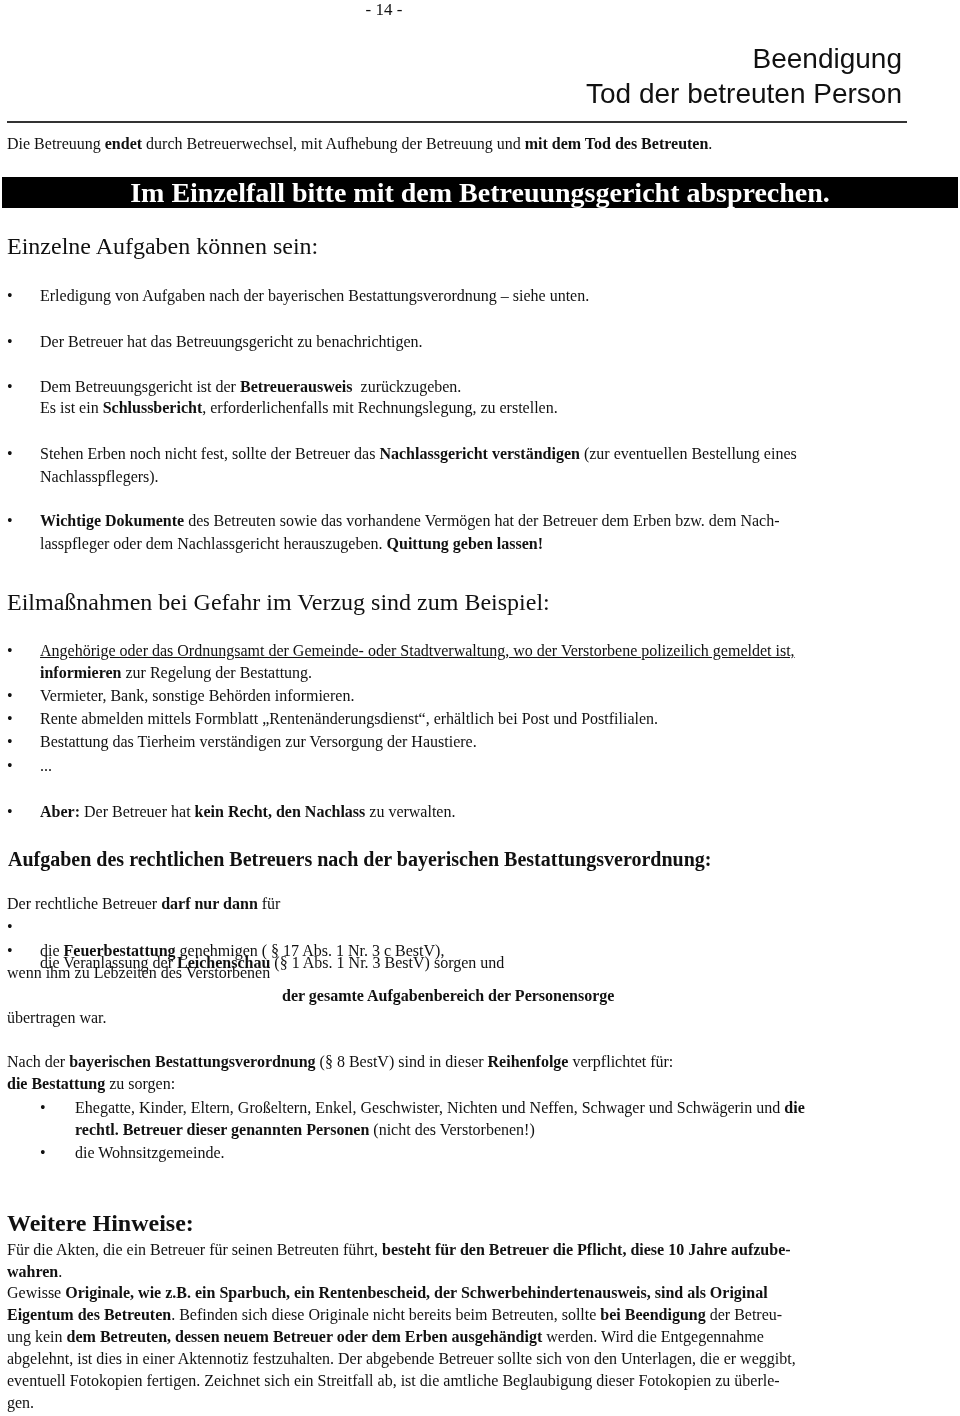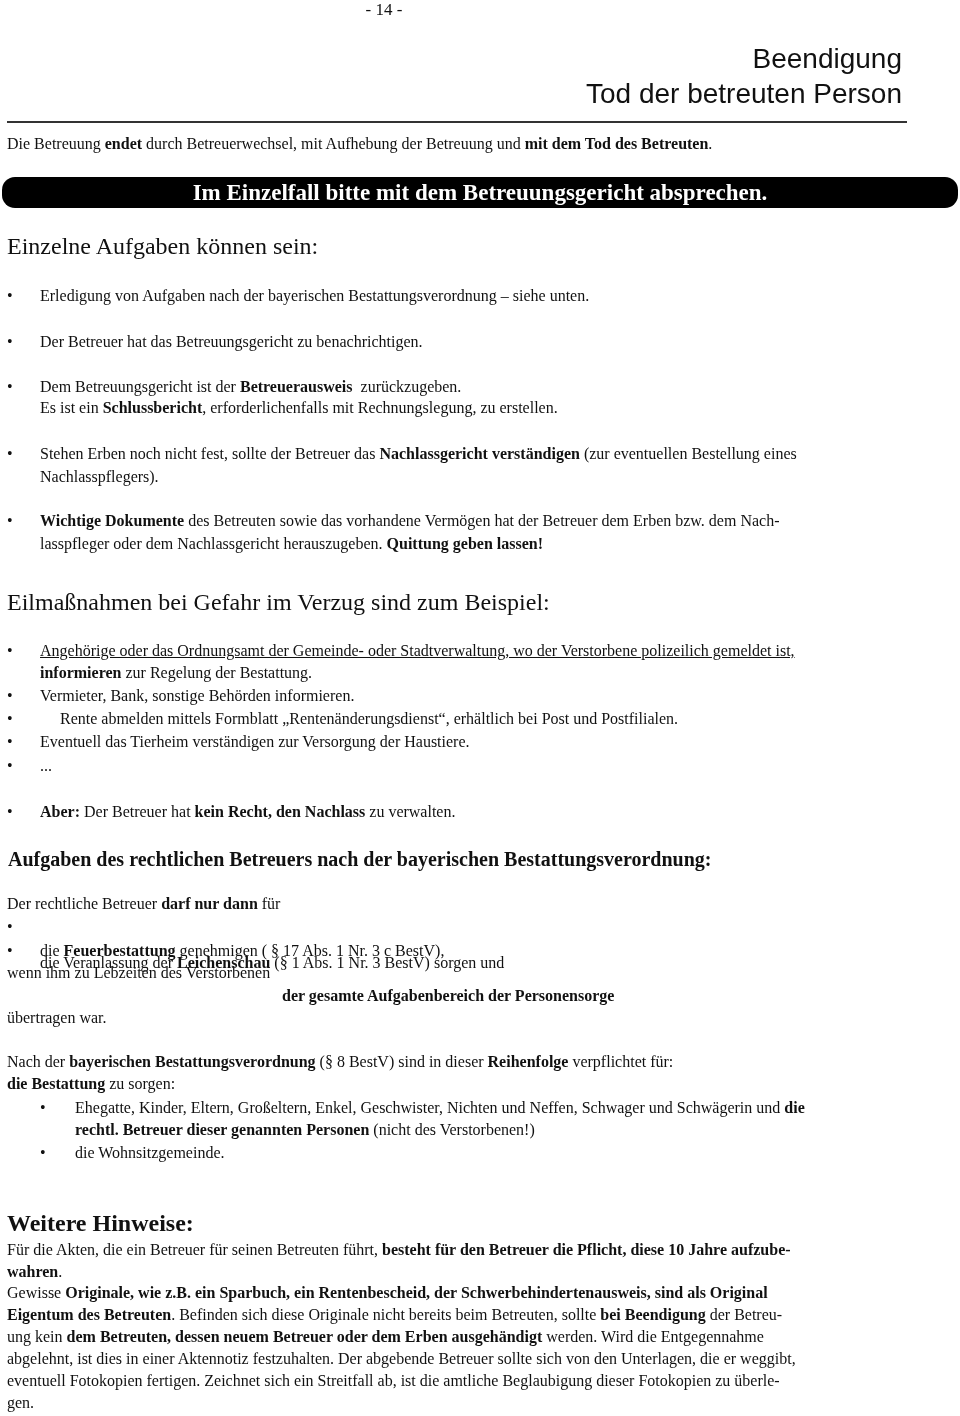--- a/index.html
+++ b/index.html
@@ -6,21 +6,21 @@
     body { width: 960px; height: 1416px; position: relative; overflow: hidden;
            font-family: "Liberation Serif", "DejaVu Serif", serif; color: #111; }
     .abs { position: absolute; white-space: nowrap; }
     .t { font-size: 16px; line-height: 20px; }
     .b { font-weight: bold; }
     .bullet { position: absolute; font-size: 16px; line-height: 20px; }
     .page-num { left: 0; width: 768px; text-align: center; top: 0px; font-size: 17px; }
     .title { right: 58px; font-family: "Liberation Sans", "DejaVu Sans", sans-serif; font-size: 28px; line-height: 34px; text-align: right; }
     .rule { position: absolute; left: 7px; top: 121px; width: 900px; height: 2px; background: #333; }
     .banner { position: absolute; left: 2px; top: 177px; width: 956px; height: 31px; background: #000; color: #fff;
-              text-align: center; font-weight: bold; font-size: 23px; line-height: 31px; border-radius: 13px; }
+              text-align: center; font-weight: bold; font-size: 28px; line-height: 31px; }
     .h-large { font-size: 24px; line-height: 28px; }
     .h-bold { font-size: 20px; line-height: 24px; font-weight: bold; }
     .h-weitere { font-size: 24px; line-height: 28px; font-weight: bold; }
   </style>
 </head>
 <body>
 
 <div class="abs page-num">- 14 -</div>
 
 <div class="abs title" style="top:42px;">Beendigung</div>
@@ -77,25 +77,25 @@
   <div class="abs t" style="left:40px; top:663px;">
     <span class="b">informieren</span><span> zur Regelung der Bestattung.</span>
   </div>
 </div>
 <div>
   <span class="bullet" style="left:7px; top:686px;">•</span>
   <div class="abs t" style="left:40px; top:686px;">Vermieter, Bank, sonstige Behörden informieren.</div>
 </div>
 <div>
   <span class="bullet" style="left:7px; top:709px;">•</span>
-  <div class="abs t" style="left:40px; top:709px;margin-left:20px;">Rente abmelden mittels Formblatt „Rentenänderungsdienst“, erhältlich bei Post und Postfilialen.</div>
+  <div class="abs t" style="left:40px; top:709px;">Rente abmelden mittels Formblatt „Rentenänderungsdienst“, erhältlich bei Post und Postfilialen.</div>
 </div>
 <div>
   <span class="bullet" style="left:7px; top:732px;">•</span>
-  <div class="abs t" style="left:40px; top:732px;">Eventuell das Tierheim verständigen zur Versorgung der Haustiere.</div>
+  <div class="abs t" style="left:40px; top:732px;">Bestattung das Tierheim verständigen zur Versorgung der Haustiere.</div>
 </div>
 <div>
   <span class="bullet" style="left:7px; top:756px;">•</span>
   <div class="abs t" style="left:40px; top:756px;">...</div>
 </div>
 <div>
   <span class="bullet" style="left:7px; top:802px;">•</span>
   <div class="abs t" style="left:40px; top:802px;">
     <span class="b">Aber:</span><span> Der Betreuer hat </span><span class="b">kein Recht, den Nachlass</span><span> zu verwalten.</span>
   </div>

